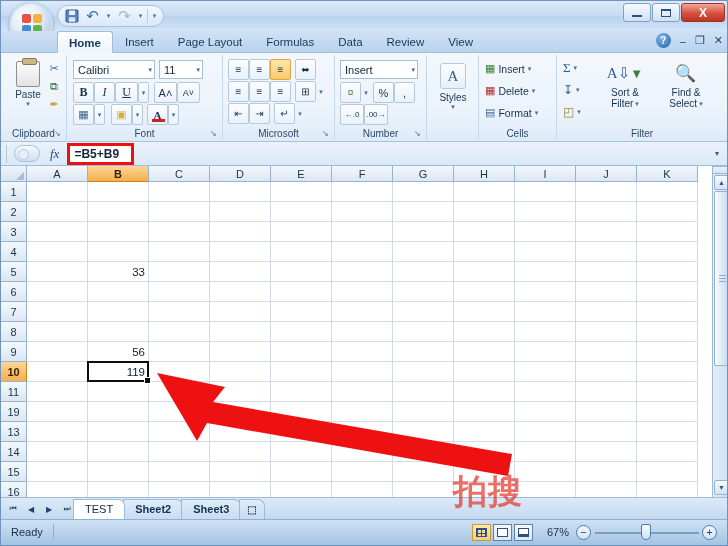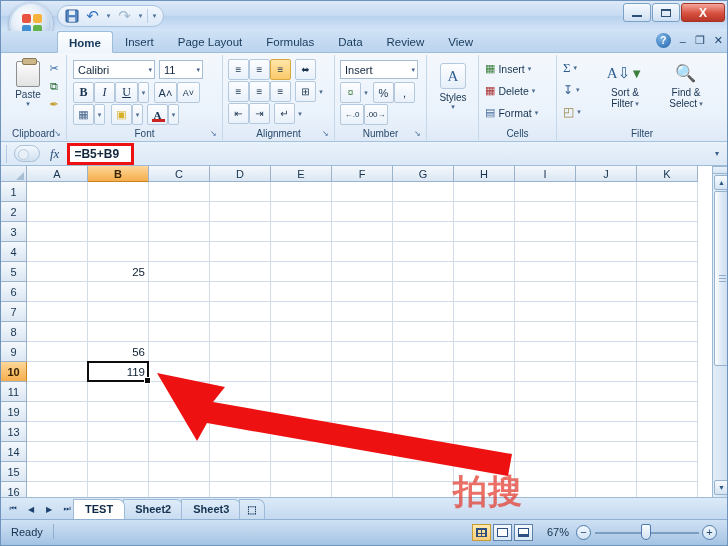--- a/index.html
+++ b/index.html
@@ -317,21 +317,21 @@
   .sheettab {
     height: 20px; line-height: 19px; padding: 0 11px;
     font-size: 11px; color: #14324f; cursor: pointer;
     background: linear-gradient(180deg,#dfecfa,#c8dcf0);
     border: 1px solid #9ebad6; border-bottom: none;
     border-radius: 0 7px 0 0; margin-right: -2px;
     transform: skewX(0deg);
     font-weight: bold;
   }
   .sheettab.active {
-    background: #fff; font-weight: bold; color:#0f2a45; z-index: 3;
+    background: #fff; font-weight: normal; color:#0f2a45; z-index: 3;
   }
   .sheettab.newsheet { padding: 0 7px; font-size: 10px; }
 
   .statusbar {
     position: absolute; left: 0; top: 518px; width: 728px; height: 28px;
     background: linear-gradient(180deg,#cfe1f4,#b4cee9 60%,#9fc0e2);
     border-top: 1px solid #8fb0d2;
   }
   .status-ready {
     position: absolute; left: 10px; top: 6px; font-size: 11px; color:#14314f;
@@ -563,21 +563,21 @@
         <div class="ibtn bordered">
             <span style="font-size:10px;">⇥</span>
           </div>
         <div class="ibtn bordered" style="margin-left:4px;">
             <span style="font-size:10px;">↵</span>
           </div>
         <div class="ibtn" style="width:10px;">
             <span class="mini-caret">▾</span>
           </div>
       </div>
-      <div class="rgroup-label">Alignment</div>
+      <div class="rgroup-label">Microsoft</div>
       <div class="dlg-launch">↘</div>
     </div>
 
     <div class="rgroup" id="grp-number">
       <div class="rrow" style="left:5px; top:5px;">
         <div class="combo" style="width:78px;">
           <span class="cv">Insert</span>
           <span class="cc">▾</span>
         </div>
       </div>
@@ -758,21 +758,21 @@
         <div class="cell" style="left: 148px; top: 76px; width: 61px;"></div>
         <div class="cell" style="left: 209px; top: 76px; width: 61px;"></div>
         <div class="cell" style="left: 270px; top: 76px; width: 61px;"></div>
         <div class="cell" style="left: 331px; top: 76px; width: 61px;"></div>
         <div class="cell" style="left: 392px; top: 76px; width: 61px;"></div>
         <div class="cell" style="left: 453px; top: 76px; width: 61px;"></div>
         <div class="cell" style="left: 514px; top: 76px; width: 61px;"></div>
         <div class="cell" style="left: 575px; top: 76px; width: 61px;"></div>
         <div class="cell" style="left: 636px; top: 76px; width: 61px;"></div>
         <div class="cell" style="left: 26px; top: 96px; width: 61px;"></div>
-        <div class="cell" style="left: 87px; top: 96px; width: 61px;">25</div>
+        <div class="cell" style="left: 87px; top: 96px; width: 61px;">33</div>
         <div class="cell" style="left: 148px; top: 96px; width: 61px;"></div>
         <div class="cell" style="left: 209px; top: 96px; width: 61px;"></div>
         <div class="cell" style="left: 270px; top: 96px; width: 61px;"></div>
         <div class="cell" style="left: 331px; top: 96px; width: 61px;"></div>
         <div class="cell" style="left: 392px; top: 96px; width: 61px;"></div>
         <div class="cell" style="left: 453px; top: 96px; width: 61px;"></div>
         <div class="cell" style="left: 514px; top: 96px; width: 61px;"></div>
         <div class="cell" style="left: 575px; top: 96px; width: 61px;"></div>
         <div class="cell" style="left: 636px; top: 96px; width: 61px;"></div>
         <div class="cell" style="left: 26px; top: 116px; width: 61px;"></div>

